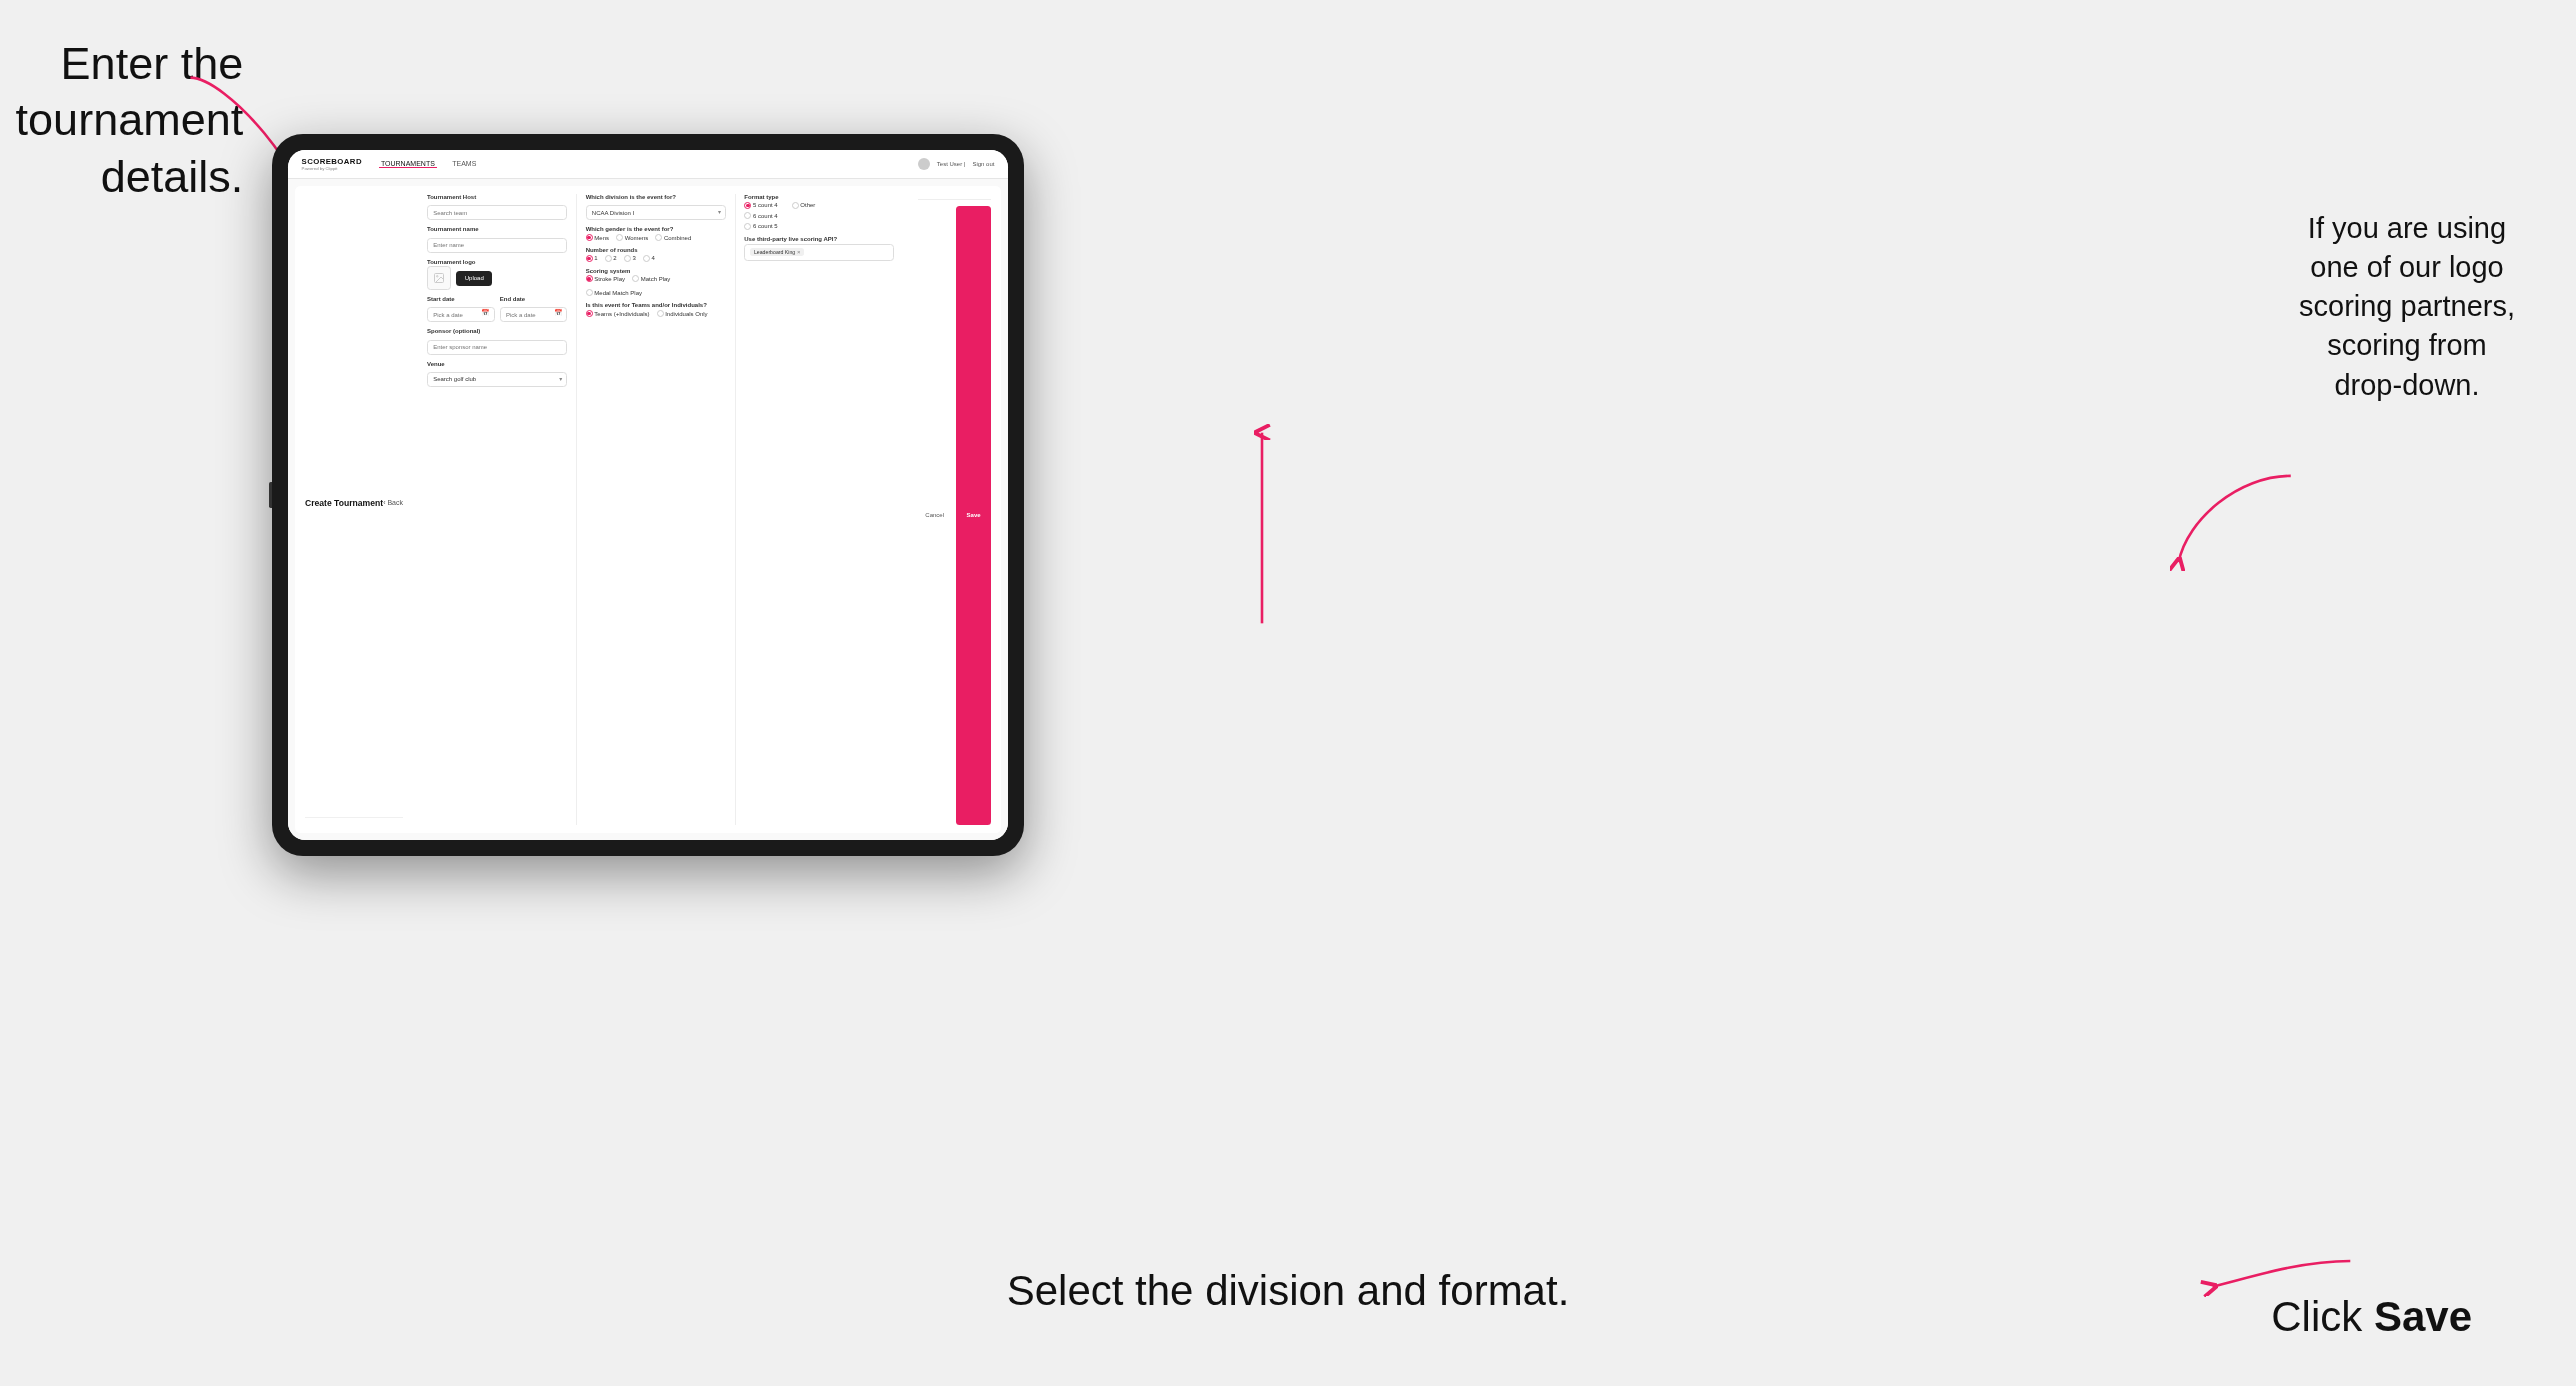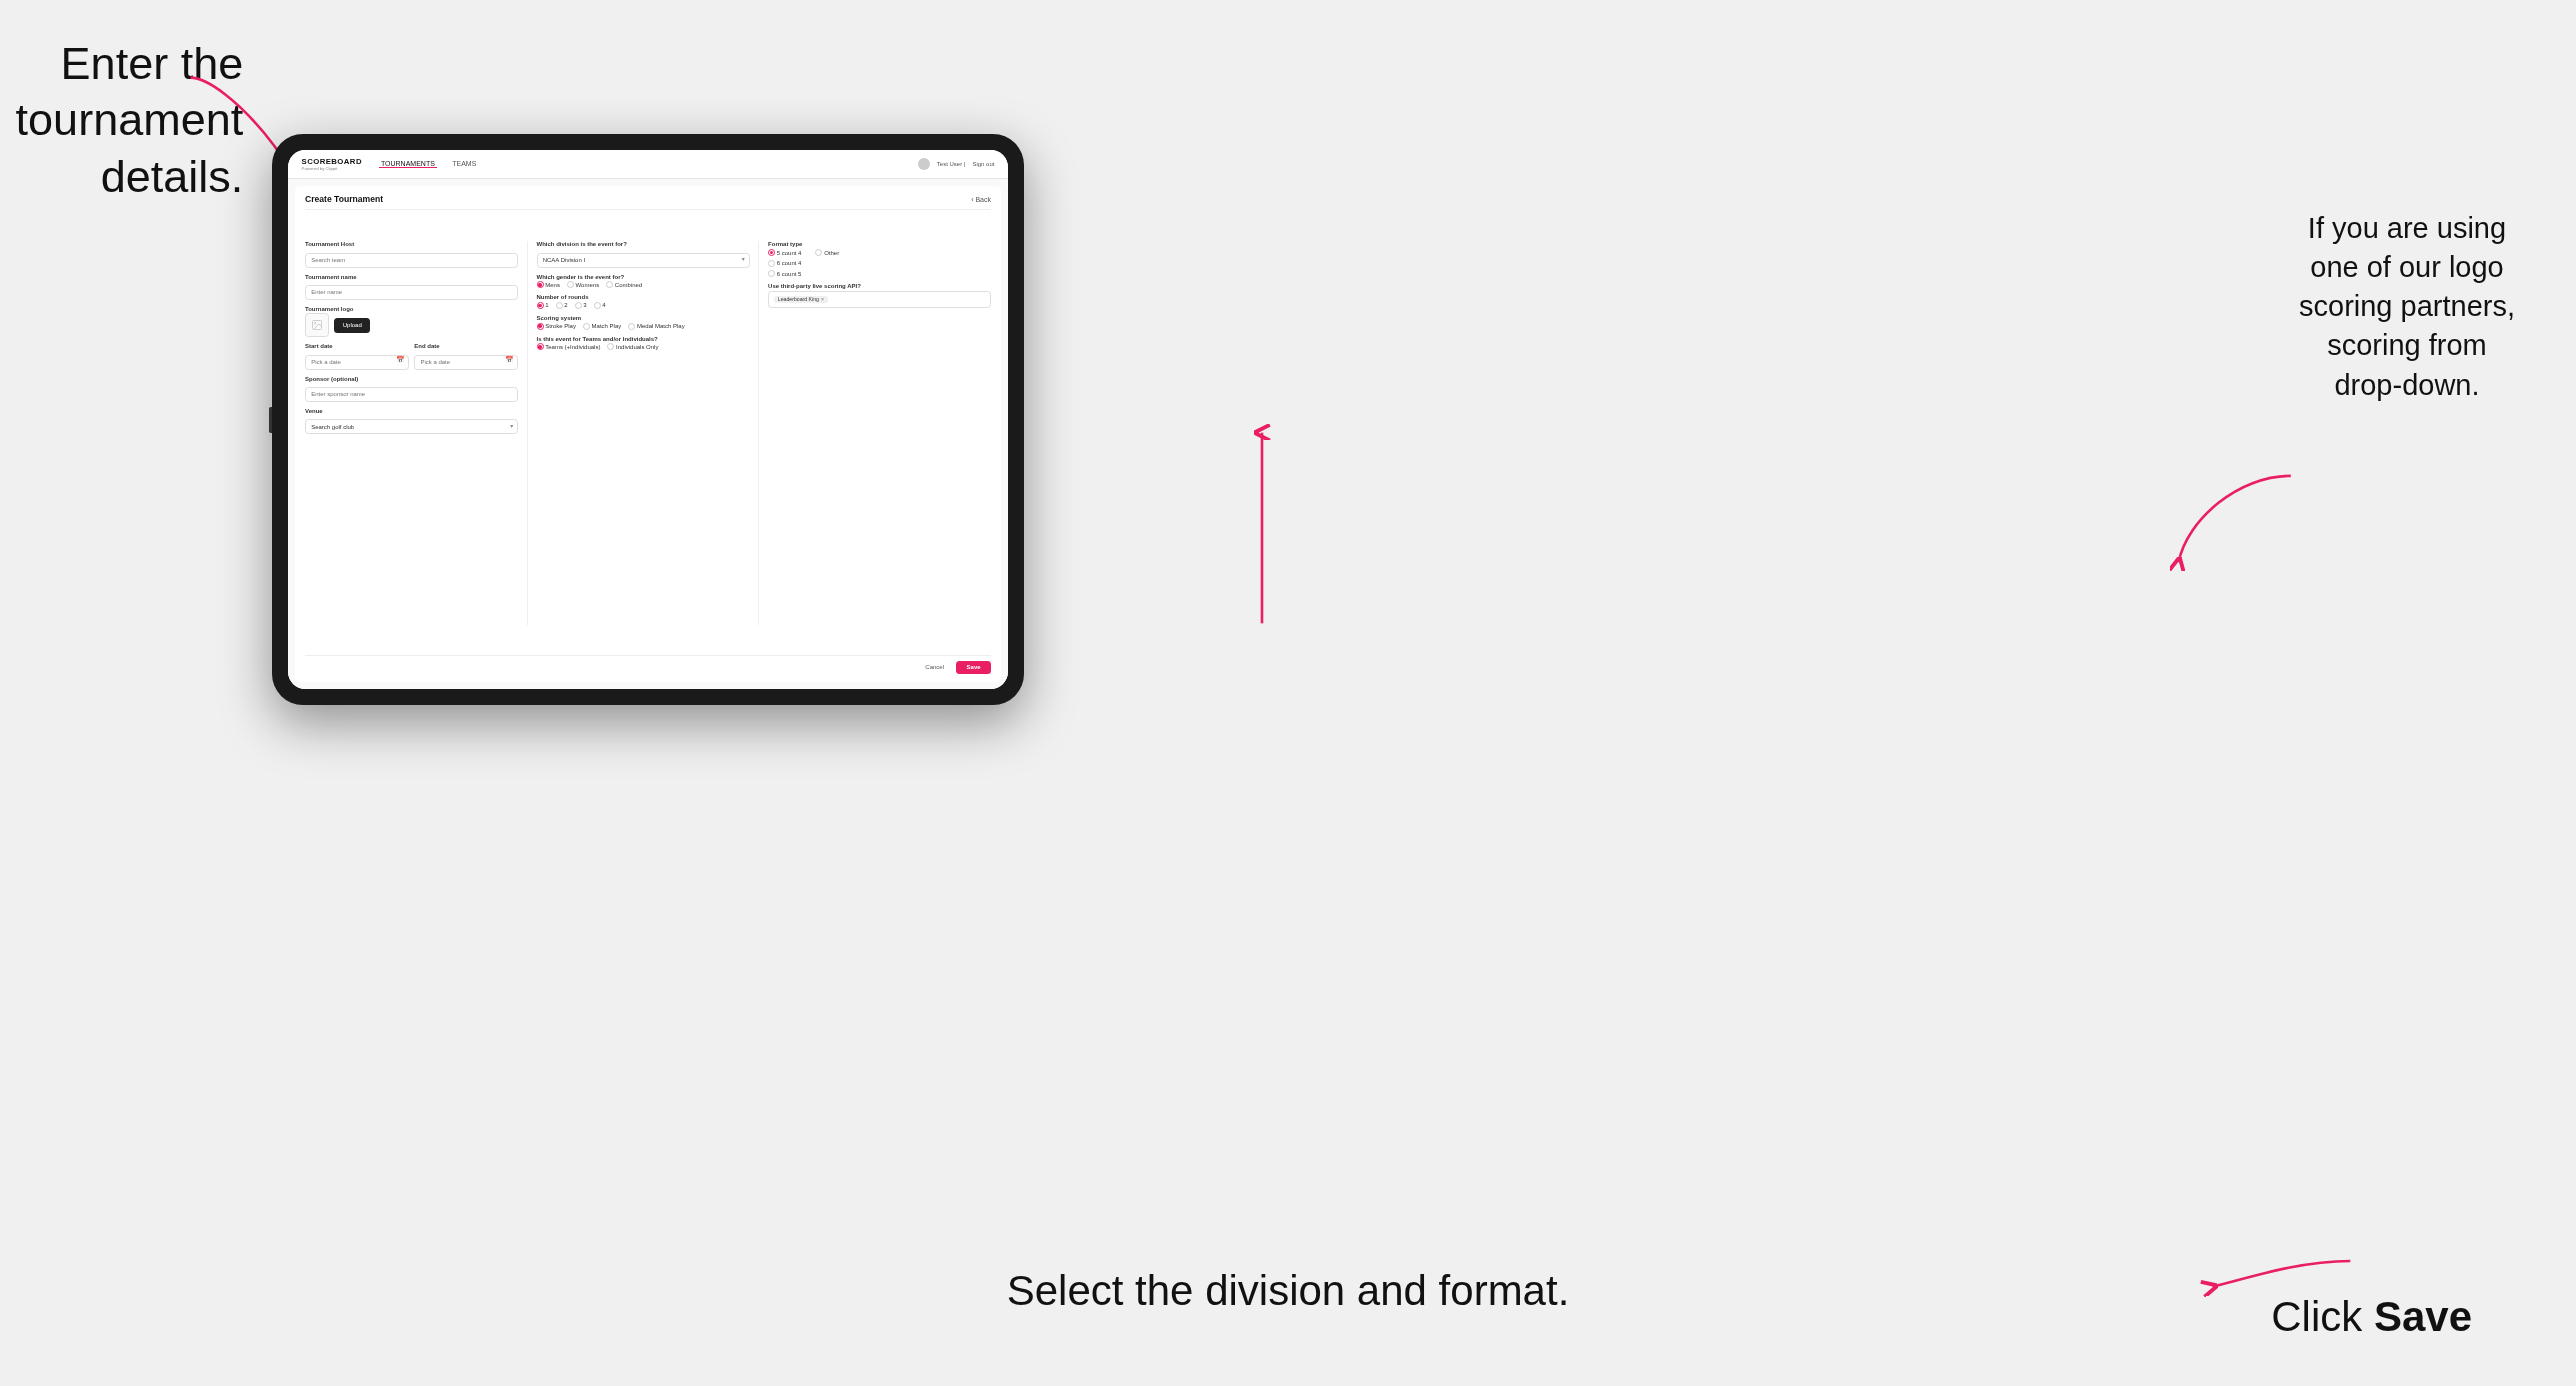--- a/index.html
+++ b/index.html
@@ -26,21 +26,21 @@
       position: absolute;
       pointer-events: none;
     }
 
     
     .tablet {
       position: absolute;
       left: 272px;
       top: 134px;
       width: 752px;
-      height: 571px;
+      height: 722px;
       background: #1a1a1a;
       border-radius: 31px;
       box-shadow: 0 17.3px 52px rgba(0,0,0,0.4);
       padding: 15.6px;
     }
     .tablet-screen {
       width: 100%;
       height: 100%;
       background: #fff;
       border-radius: 17.3px;
@@ -110,21 +110,21 @@
       overflow: hidden;
       background: #f9f9f9;
     }
     .form-container {
       background: #fff;
       margin: 7px;
       border-radius: 5.2px;
       padding: 8.6px 10.4px;
       height: calc(100% - 14px);
       display: flex;
-      flex-direction: column;
+      flex-direction: row;
       gap: 24px;
     }
     .form-header {
       display: flex;
       justify-content: space-between;
       align-items: center;
       margin-bottom: 7px;
       border-bottom: 0.9px solid #f0f0f0;
       padding-bottom: 5.2px;
     }

